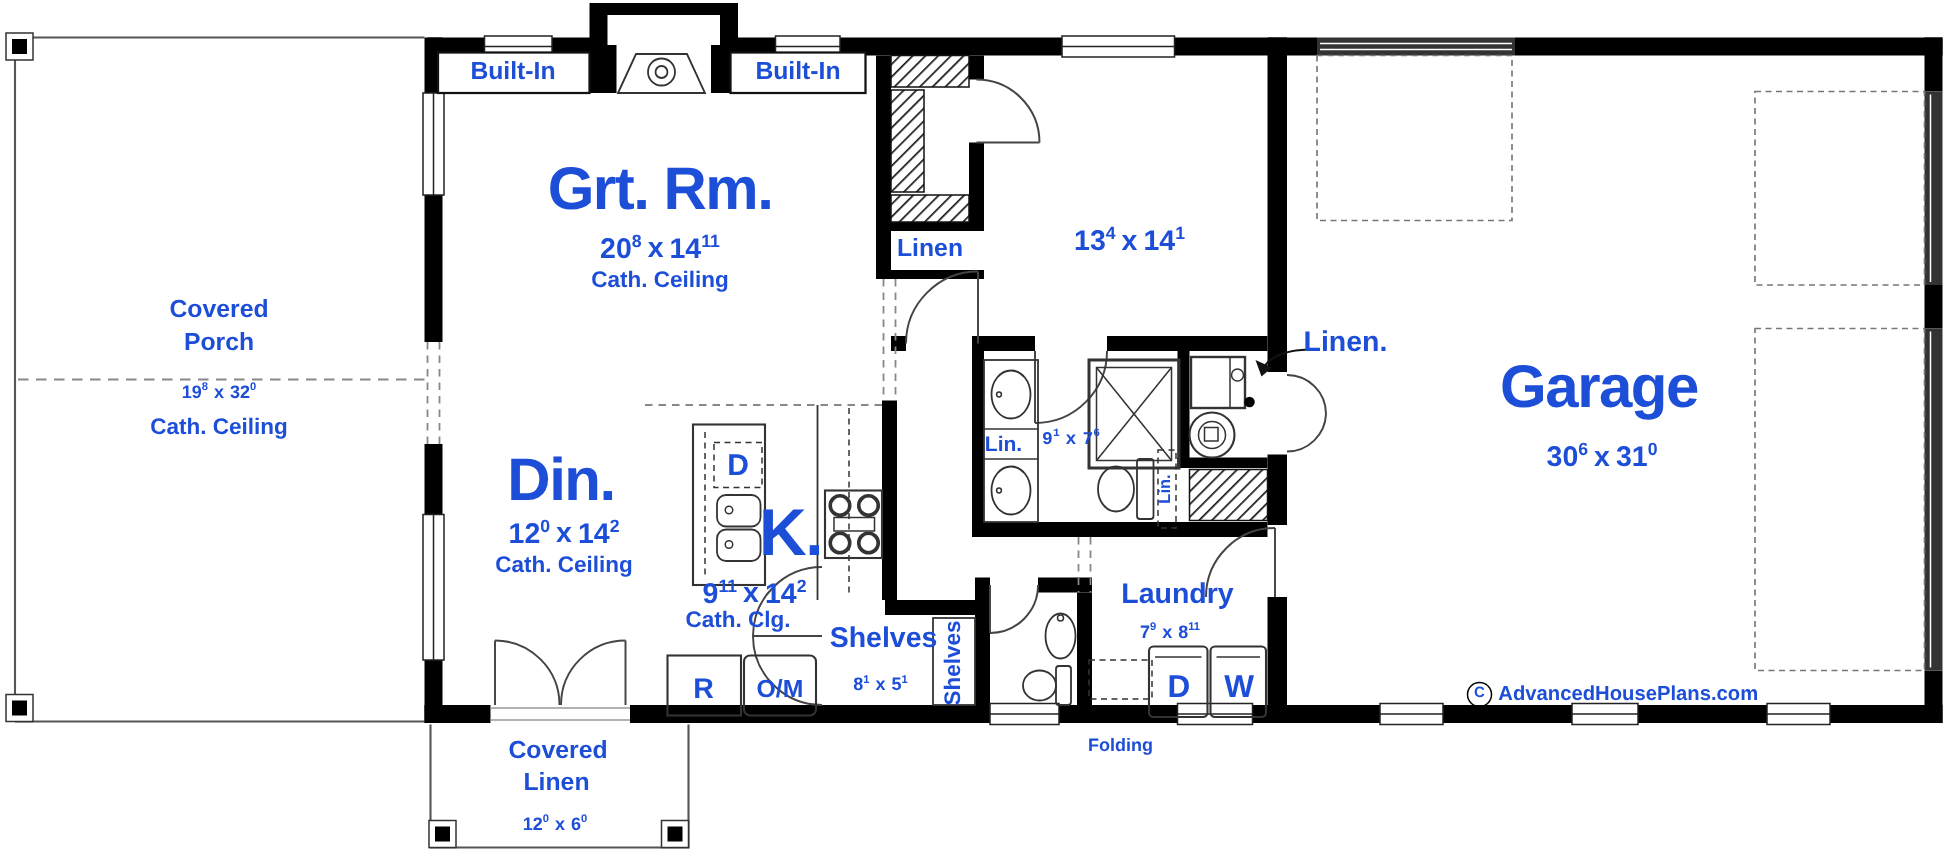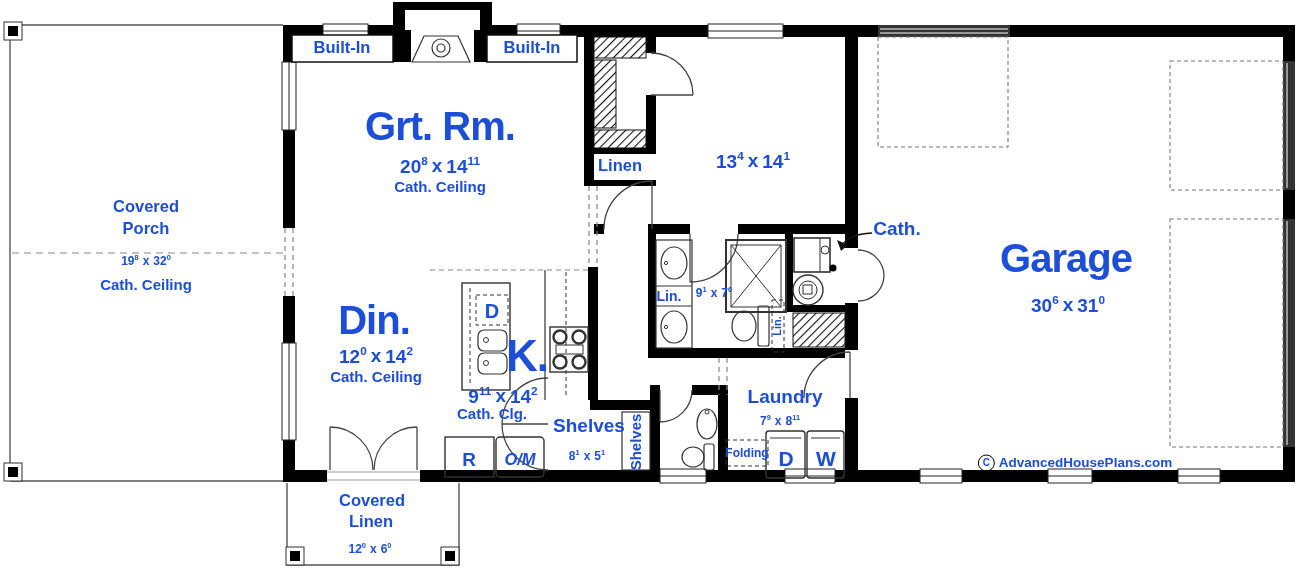--- a/index.html
+++ b/index.html
@@ -12,21 +12,21 @@
   .s46{font-size:40px;letter-spacing:-1px;}
   .s44{font-size:44px;letter-spacing:-1px;}
   .s42{font-size:40px;letter-spacing:-1px;}
   .s40{font-size:40px;letter-spacing:-1px;}
   .s21{font-size:21px;}
   .s20{font-size:20px;}
   .s19{font-size:19px;}
   .s16{font-size:16.5px;}
   .s15{font-size:15px;}
   .s14{font-size:14px;}
-  .s12{font-size:12px;}
+  .s12{font-size:12px;margin-top:44px;}
   .s11{font-size:11px;}
   .dim{font-size:19px;}
   .dim-s{font-size:12px;}
   .dim sup,.dim-s sup{font-size:62%;}
   .xsep{margin:0 4px;}
   .wm{display:flex;align-items:center;gap:4px;font-weight:bold;font-size:13.5px;}
   .cc{width:15px;height:15px;border:1.7px solid #000;border-radius:50%;display:inline-flex;
       align-items:center;justify-content:center;font-size:10px;flex:0 0 auto;}
 </style>
 </head>
@@ -319,40 +319,40 @@
 
 <div class="lbl s42" style="left:374px;top:320px;">Din.</div>
 <div class="lbl dim" style="left:376px;top:356px;"><span>12</span><sup>0</sup><span class="xsep">x</span><span>14</span><sup>2</sup></div>
 <div class="lbl s15" style="left:376px;top:377px;">Cath. Ceiling</div>
 
 <div class="lbl s44" style="left:527px;top:356px;">K.</div>
 <div class="lbl dim" style="left:503px;top:396px;"><span>9</span><sup>11</sup><span class="xsep">x</span><span>14</span><sup>2</sup></div>
 <div class="lbl s15" style="left:492px;top:414px;">Cath. Clg.</div>
 
 <div class="lbl s14" style="left:669px;top:296px;">Lin.</div>
-<div class="lbl dim-s" style="left:714px;top:293px;"><span>9</span><sup>1</sup><span class="xsep">x</span><span>7</span><sup>6</sup></div>
+<div class="lbl dim-s" style="left:714px;top:293px;font-family:Liberation Mono, monospace;"><span>9</span><sup>1</sup><span class="xsep">x</span><span>7</span><sup>6</sup></div>
 <div class="lbl rot s11" style="left:778px;top:326px;">Lin.</div>
 
-<div class="lbl s19" style="left:897px;top:229px;">Cath.</div>
+<div class="lbl s19" style="left:897px;top:229px;">Linen.</div>
 
 <div class="lbl s46" style="left:1066px;top:258px;">Garage</div>
 <div class="lbl dim" style="left:1068px;top:305px;"><span>30</span><sup>6</sup><span class="xsep">x</span><span>31</span><sup>0</sup></div>
 
 <div class="lbl s19" style="left:785px;top:397px;">Laundry</div>
 <div class="lbl dim-s" style="left:780px;top:421px;"><span>7</span><sup>9</sup><span class="xsep">x</span><span>8</span><sup>11</sup></div>
 <div class="lbl s12" style="left:747px;top:453px;">Folding</div>
 <div class="lbl s21" style="left:786px;top:459px;">D</div>
 <div class="lbl s21" style="left:826px;top:459px;">W</div>
 
 <div class="lbl s19" style="left:589px;top:426px;">Shelves</div>
 <div class="lbl dim-s" style="left:587px;top:456px;"><span>8</span><sup>1</sup><span class="xsep">x</span><span>5</span><sup>1</sup></div>
 <div class="lbl rot s15" style="left:636px;top:442px;">Shelves</div>
 
 <div class="lbl s19" style="left:469px;top:460px;">R</div>
-<div class="lbl s16" style="left:520px;top:460px;font-style:italic;">O/M</div>
+<div class="lbl s16" style="left:520px;top:460px;">O/M</div>
 <div class="lbl s20" style="left:492px;top:311px;">D</div>
 
 <div class="lbl s16" style="left:372px;top:501px;">Covered</div>
 <div class="lbl s16" style="left:371px;top:522px;">Linen</div>
 <div class="lbl dim-s" style="left:370px;top:549px;"><span>12</span><sup>0</sup><span class="xsep">x</span><span>6</span><sup>0</sup></div>
 
 <div class="lbl wm" style="left:1075px;top:463px;">
   <span class="cc">C</span>
   <span>AdvancedHousePlans.com</span>
 </div>

